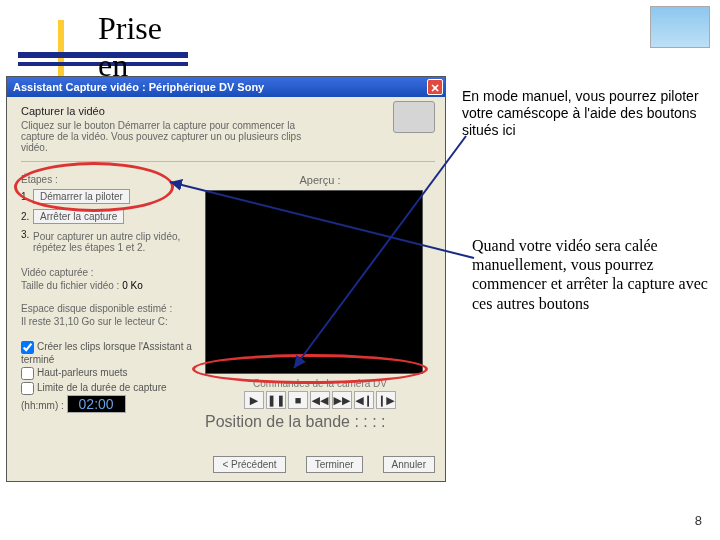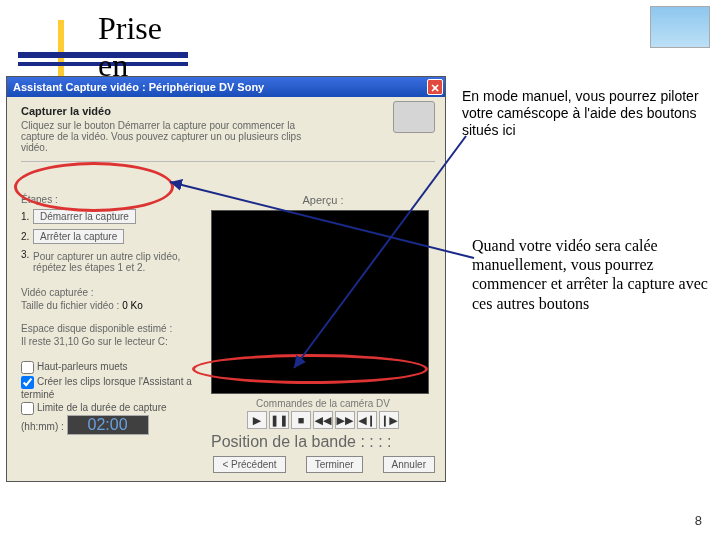--- a/index.html
+++ b/index.html
@@ -11,35 +11,35 @@
   .vbar{position:absolute;left:40px;top:-20px;width:6px;height:70px;background:#ffcc33}
   .hbar1{position:absolute;left:0;top:12px;width:170px;height:6px;background:#1a2a88}
   .hbar2{position:absolute;left:0;top:22px;width:170px;height:4px;background:#1a2a88}
   .title-text{position:absolute;left:80px;top:2px;font-size:32px;font-family:'Comic Sans MS',cursive;color:#000}
   .logo{position:absolute;right:10px;top:6px;width:60px;height:42px;background:linear-gradient(#8ec7ee,#bce0f6);border:1px solid #aaa;font-size:7px;text-align:center;color:#666;display:flex;align-items:flex-end;justify-content:center;padding-bottom:2px}
   
   .win{position:absolute;left:6px;top:76px;width:440px;height:406px;background:#ece9d8;border:1px solid #555}
   .win-title{height:20px;background:linear-gradient(#3a6ee0,#184db8);color:#fff;font-size:11px;display:flex;align-items:center;justify-content:space-between;padding:0 2px 0 6px;font-weight:bold}
   .win-x{width:16px;height:16px;background:#e04a3f;color:#fff;font-size:11px;line-height:16px;text-align:center;font-family:Arial;border:1px solid #fff;border-radius:2px}
   .win-body{padding:8px 10px 6px 14px;font-size:11px;color:#222;font-family:Tahoma,Verdana,sans-serif;position:relative;height:calc(100% - 20px)}
-  .sect{font-weight:bold;margin-bottom:3px}
+  .sect{font-weight:normal;margin-bottom:3px}
   .desc{font-size:10px;color:#666;filter:blur(.4px);line-height:1.1;max-width:300px}
   .cam-icon{position:absolute;right:10px;top:4px;width:42px;height:32px;background:#d5d5d5;border:1px solid #999;border-radius:3px}
   .hr{height:1px;background:#bbb;margin:8px 0}
-  .cols{display:flex;gap:10px;position:absolute;left:14px;right:10px;top:92px}
+  .cols{display:flex;gap:4px;position:absolute;left:14px;right:10px;top:72px}
   .left{width:180px;font-size:10px}
   .right{flex:1}
   .lbl{color:#666;filter:blur(.4px);margin:5px 0 4px}
   .steps .btn{display:inline-block;border:1px solid #999;background:#f3f3f3;padding:1px 6px;font-size:10px;margin-bottom:5px;color:#555;filter:blur(.3px)}
   .num{display:inline-block;width:12px}
   .info-row{margin:2px 0;color:#666;filter:blur(.4px);font-size:10px}
   .info-val{color:#000;filter:none}
   .chk{font-size:10px;color:#555;margin:2px 0;filter:blur(.3px)}
   .chk input{vertical-align:middle;margin-right:3px}
-  .timebox{display:inline-block;border:1px solid #aaa;background:#404040;padding:0 20px;font-size:16px;color:#6aa0e0}
+  .timebox{display:inline-block;border:1px solid #aaa;background:#000000;padding:0 11px;font-size:14px;color:#6aa0e0}
   .preview{width:218px;height:184px;background:#000;border:1px solid #555}
   .dvlbl{font-size:10px;text-align:center;margin:4px 0 2px;color:#777;filter:blur(.4px)}
   .dvctrl{display:flex;justify-content:center;gap:2px;margin-bottom:4px}
   .dvbtn{width:20px;height:18px;border:1px solid #aaa;background:#f4f4f4;font-size:11px;line-height:16px;text-align:center;color:#333}
   .tapepos{font-size:16px;text-align:left;color:#666;filter:blur(.4px)}
   .bottom-btns{position:absolute;right:10px;bottom:8px;display:flex;gap:20px}
   .bottom-btns .btn2{border:1px solid #888;background:#f4f4f4;font-size:10px;padding:2px 8px;color:#555;filter:blur(.3px)}
   .oval1{position:absolute;left:14px;top:162px;width:160px;height:50px;border:3px solid #d33;border-radius:50%/50%;pointer-events:none}
   .oval2{position:absolute;left:192px;top:354px;width:236px;height:30px;border:3px solid #d33;border-radius:50%/50%;pointer-events:none}
   
@@ -70,36 +70,36 @@
     <div class="win-body">
       <div class="cam-icon"></div>
       <div class="sect">Capturer la vidéo</div>
       <div class="desc">Cliquez sur le bouton Démarrer la capture pour commencer la capture de la vidéo. Vous pouvez capturer un ou plusieurs clips vidéo.</div>
       <div class="hr"></div>
 
       <div class="cols">
         <div class="left">
           <div class="lbl">Étapes :</div>
           <div class="steps">
-            <div><span class="num">1.</span><span class="btn">Démarrer la capture</span></div>
+            <div><span class="num">1.</span><span class="btn">Démarrer la piloter</span></div>
             <div><span class="num">2.</span><span class="btn">Arrêter la capture</span></div>
             <div style="display:flex">
                 <span class="num">3.</span>
                 <span class="info-row" style="flex:1">Pour capturer un autre clip vidéo, répétez les étapes 1 et 2.</span>
               </div>
           </div>
           <div style="height:10px"></div>
           <div class="info-row">Vidéo capturée :</div>
           <div class="info-row"><span>Taille du fichier vidéo :</span> <span class="info-val">0 Ko</span></div>
           <div style="height:8px"></div>
           <div class="info-row">Espace disque disponible estimé :</div>
           <div class="info-row">Il reste 31,10 Go sur le lecteur C:</div>
           <div style="height:10px"></div>
+          <div class="chk"><input type="checkbox" checked="" style=""><span>Créer les clips lorsque l'Assistant a terminé</span></div>
           <div class="chk"><input type="checkbox" style=""><span>Haut-parleurs muets</span></div>
-          <div class="chk"><input type="checkbox" checked="" style=""><span>Créer les clips lorsque l'Assistant a terminé</span></div>
           <div class="chk"><input type="checkbox" style=""><span>Limite de la durée de capture (hh:mm) :</span> <span class="timebox">02:00</span></div>
         </div>
         <div class="right">
           <div class="lbl" style="text-align:center">Aperçu :</div>
           <div class="preview"></div>
           <div class="dvlbl">Commandes de la caméra DV</div>
           <div class="dvctrl">
             <div class="dvbtn">▶</div>
             <div class="dvbtn">❚❚</div>
             <div class="dvbtn">■</div>

